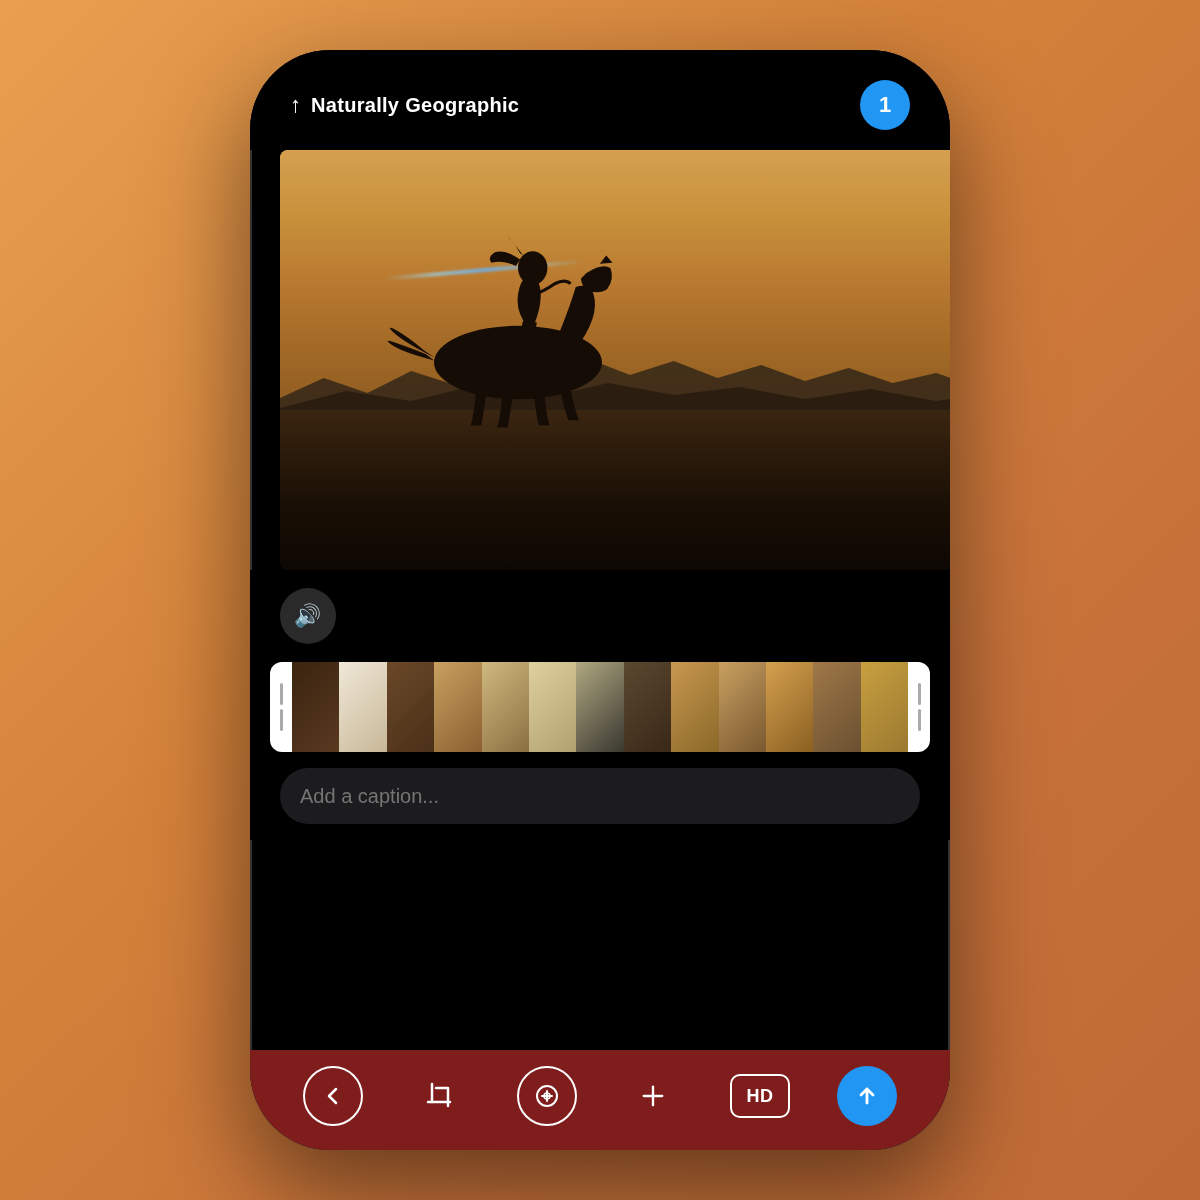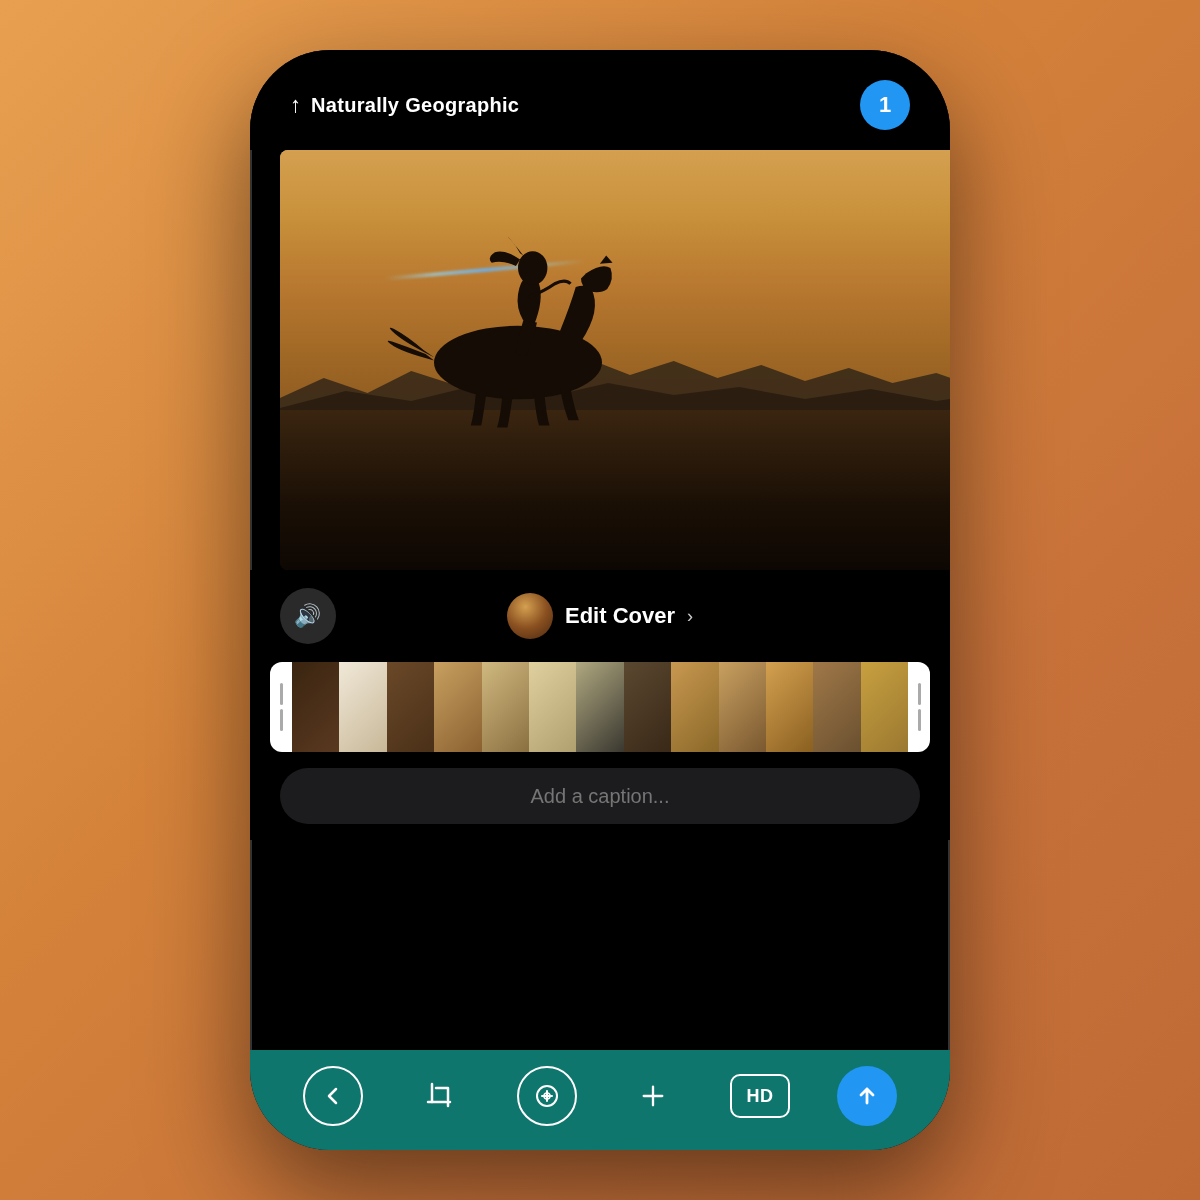--- a/index.html
+++ b/index.html
@@ -306,32 +306,31 @@
 
     .caption-input {
       width: 100%;
       height: 56px;
       background: #1c1c1e;
       border: none;
       border-radius: 30px;
       padding: 0 20px;
       color: #666;
       font-size: 20px;
-      text-align: center;
       outline: none;
       cursor: text;
     }
 
     
     .bottom-toolbar {
       display: flex;
       align-items: center;
       justify-content: space-around;
       padding: 16px 30px 24px;
-      background: #0f766e;
+      background: #7f1d1d;
       margin-top: auto;
     }
 
     .tool-btn {
       width: 60px;
       height: 60px;
       display: flex;
       align-items: center;
       justify-content: center;
       cursor: pointer;
@@ -459,27 +458,20 @@
         </svg>
       </div>
     </div>
   </div>
 
   <div class="controls-row">
     <div class="sound-btn">
       <span class="sound-icon">🔊</span>
     </div>
 
-    <div class="edit-cover-btn">
-      <div class="cover-thumbnail">
-        <div class="cover-thumb-inner"></div>
-      </div>
-      <span class="edit-cover-text">Edit Cover</span>
-      <span class="edit-cover-chevron">›</span>
-    </div>
 
     <div style="width:56px;"></div>
   </div>
 
   <div class="filmstrip-container">
     <div class="filmstrip">
       <div class="filmstrip-handle-left">
         <div class="handle-line"></div>
         <div class="handle-line"></div>
       </div>

